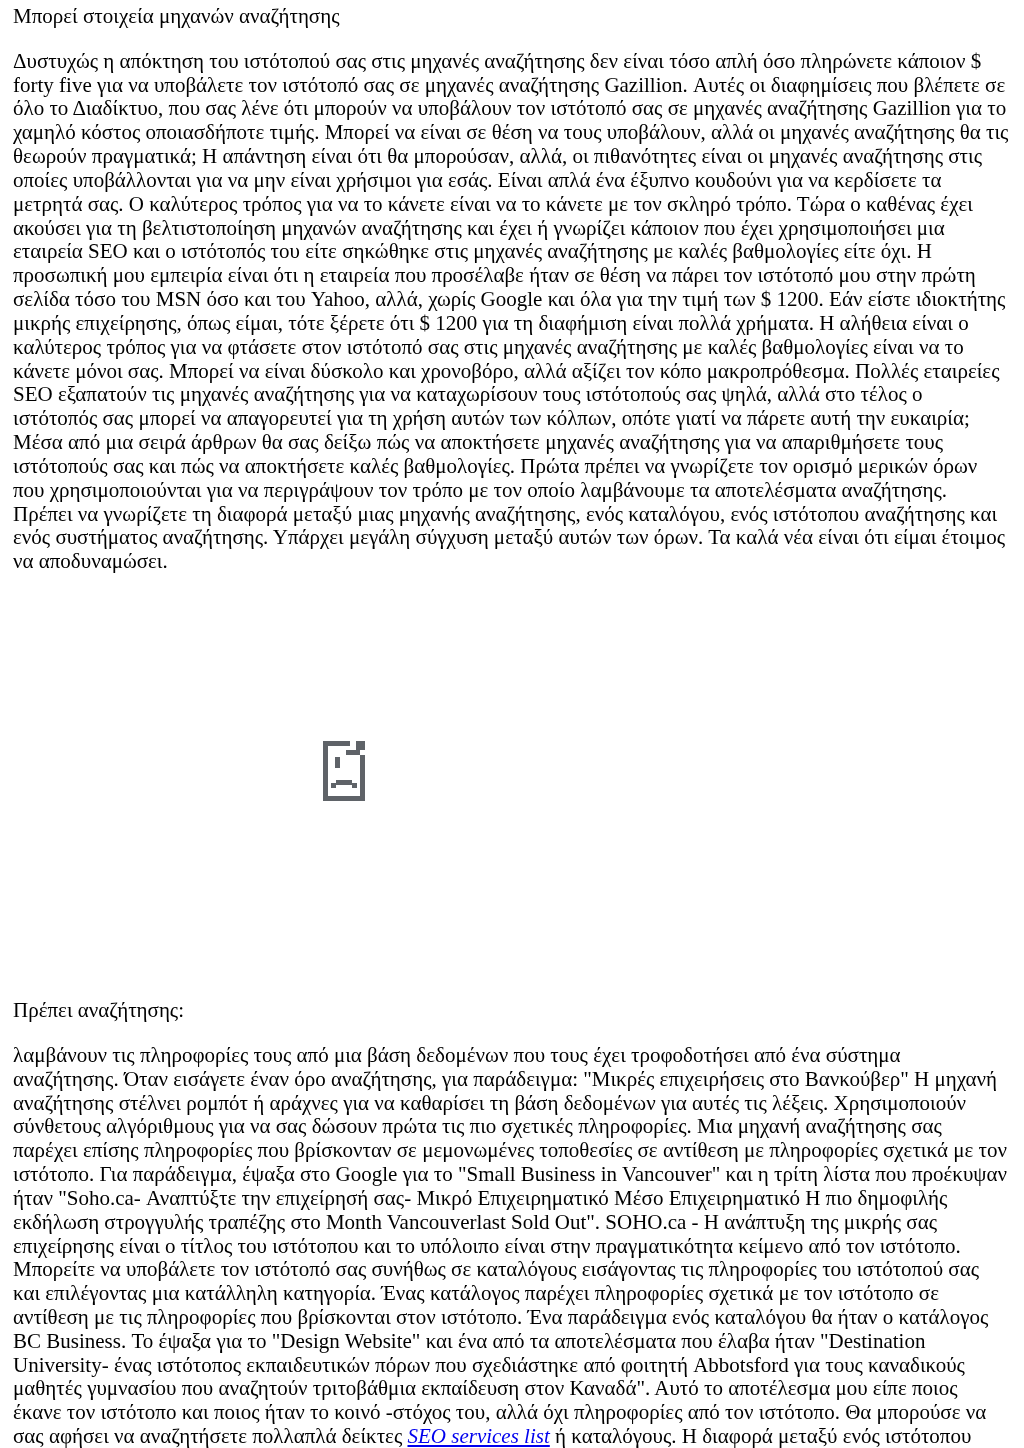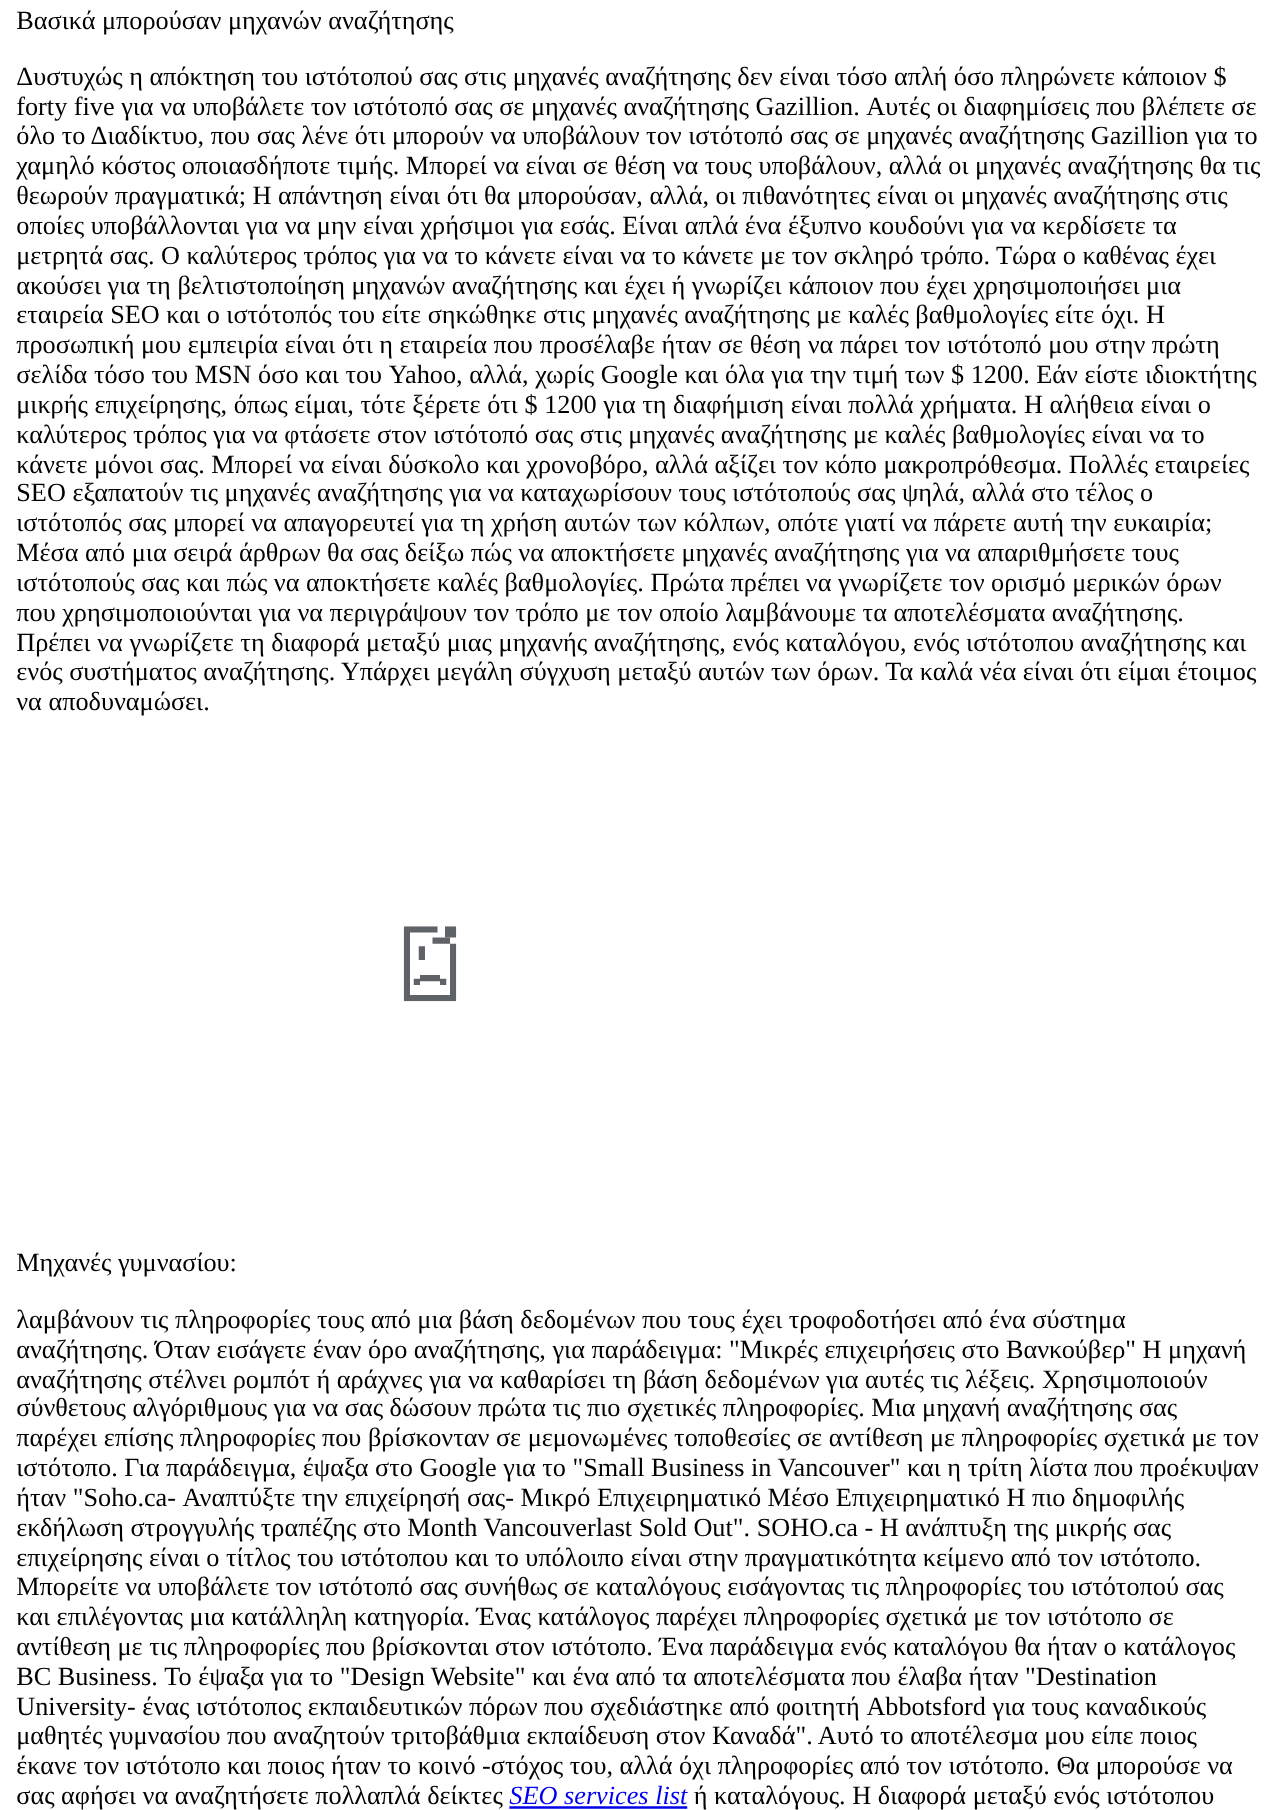--- a/index.html
+++ b/index.html
@@ -40,21 +40,21 @@
     font-weight: normal;
     font-style: italic;
     text-decoration: underline;
   }
 </style>
 </head>
 <body>
 
 <div class="page">
 
-  <p class="para">Βασικά μπορούσαν μηχανών αναζήτησης</p>
+  <p class="para">Μπορεί στοιχεία μηχανών αναζήτησης</p>
 
   <p class="para">Δυστυχώς η απόκτηση του ιστότοπού σας στις μηχανές αναζήτησης δεν είναι τόσο απλή όσο πληρώνετε κάποιον $ forty five για να υποβάλετε τον ιστότοπό σας σε μηχανές αναζήτησης Gazillion. Αυτές οι διαφημίσεις που βλέπετε σε όλο το Διαδίκτυο, που σας λένε ότι μπορούν να υποβάλουν τον ιστότοπό σας σε μηχανές αναζήτησης Gazillion για το χαμηλό κόστος οποιασδήποτε τιμής. Μπορεί να είναι σε θέση να τους υποβάλουν, αλλά οι μηχανές αναζήτησης θα τις θεωρούν πραγματικά; Η απάντηση είναι ότι θα μπορούσαν, αλλά, οι πιθανότητες είναι οι μηχανές αναζήτησης στις οποίες υποβάλλονται για να μην είναι χρήσιμοι για εσάς. Είναι απλά ένα έξυπνο κουδούνι για να κερδίσετε τα μετρητά σας. Ο καλύτερος τρόπος για να το κάνετε είναι να το κάνετε με τον σκληρό τρόπο. Τώρα ο καθένας έχει ακούσει για τη βελτιστοποίηση μηχανών αναζήτησης και έχει ή γνωρίζει κάποιον που έχει χρησιμοποιήσει μια εταιρεία SEO και ο ιστότοπός του είτε σηκώθηκε στις μηχανές αναζήτησης με καλές βαθμολογίες είτε όχι. Η προσωπική μου εμπειρία είναι ότι η εταιρεία που προσέλαβε ήταν σε θέση να πάρει τον ιστότοπό μου στην πρώτη σελίδα τόσο του MSN όσο και του Yahoo, αλλά, χωρίς Google και όλα για την τιμή των $ 1200. Εάν είστε ιδιοκτήτης μικρής επιχείρησης, όπως είμαι, τότε ξέρετε ότι $ 1200 για τη διαφήμιση είναι πολλά χρήματα. Η αλήθεια είναι ο καλύτερος τρόπος για να φτάσετε στον ιστότοπό σας στις μηχανές αναζήτησης με καλές βαθμολογίες είναι να το κάνετε μόνοι σας. Μπορεί να είναι δύσκολο και χρονοβόρο, αλλά αξίζει τον κόπο μακροπρόθεσμα. Πολλές εταιρείες SEO εξαπατούν τις μηχανές αναζήτησης για να καταχωρίσουν τους ιστότοπούς σας ψηλά, αλλά στο τέλος ο ιστότοπός σας μπορεί να απαγορευτεί για τη χρήση αυτών των κόλπων, οπότε γιατί να πάρετε αυτή την ευκαιρία; Μέσα από μια σειρά άρθρων θα σας δείξω πώς να αποκτήσετε μηχανές αναζήτησης για να απαριθμήσετε τους ιστότοπούς σας και πώς να αποκτήσετε καλές βαθμολογίες. Πρώτα πρέπει να γνωρίζετε τον ορισμό μερικών όρων που χρησιμοποιούνται για να περιγράψουν τον τρόπο με τον οποίο λαμβάνουμε τα αποτελέσματα αναζήτησης. Πρέπει να γνωρίζετε τη διαφορά μεταξύ μιας μηχανής αναζήτησης, ενός καταλόγου, ενός ιστότοπου αναζήτησης και ενός συστήματος αναζήτησης. Υπάρχει μεγάλη σύγχυση μεταξύ αυτών των όρων. Τα καλά νέα είναι ότι είμαι έτοιμος να αποδυναμώσει.</p>
 
   <div class="image-area">
     <svg width="42" height="60" viewBox="0 0 42 60" aria-hidden="true">
       <g fill="#5f6368">
 
         <path d="M0,0 H27 V5 H5 V55 H37 V14 H42 V60 H0 Z"></path>
 
         <rect x="23" y="9" width="14" height="5"></rect>
@@ -63,19 +63,19 @@
 
         <rect x="12" y="16" width="5" height="11"></rect>
 
         <rect x="13" y="39" width="16" height="5"></rect>
         <rect x="8" y="42" width="5" height="5"></rect>
         <rect x="29" y="42" width="5" height="5"></rect>
       </g>
     </svg>
   </div>
 
-  <p class="para section-heading">Μηχανές γυμνασίου:</p>
+  <p class="para section-heading">Πρέπει αναζήτησης:</p>
 
   <p class="para body-para">
     <span>λαμβάνουν τις πληροφορίες τους από μια βάση δεδομένων που τους έχει τροφοδοτήσει από ένα σύστημα αναζήτησης. Όταν εισάγετε έναν όρο αναζήτησης, για παράδειγμα: "Μικρές επιχειρήσεις στο Βανκούβερ" Η μηχανή αναζήτησης στέλνει ρομπότ ή αράχνες για να καθαρίσει τη βάση δεδομένων για αυτές τις λέξεις. Χρησιμοποιούν σύνθετους αλγόριθμους για να σας δώσουν πρώτα τις πιο σχετικές πληροφορίες. Μια μηχανή αναζήτησης σας παρέχει επίσης πληροφορίες που βρίσκονταν σε μεμονωμένες τοποθεσίες σε αντίθεση με πληροφορίες σχετικά με τον ιστότοπο. Για παράδειγμα, έψαξα στο Google για το "Small Business in Vancouver" και η τρίτη λίστα που προέκυψαν ήταν "Soho.ca- Αναπτύξτε την επιχείρησή σας- Μικρό Επιχειρηματικό Μέσο Επιχειρηματικό Η πιο δημοφιλής εκδήλωση στρογγυλής τραπέζης στο Month Vancouverlast Sold Out". SOHO.ca - Η ανάπτυξη της μικρής σας επιχείρησης είναι ο τίτλος του ιστότοπου και το υπόλοιπο είναι στην πραγματικότητα κείμενο από τον ιστότοπο. Μπορείτε να υποβάλετε τον ιστότοπό σας συνήθως σε καταλόγους εισάγοντας τις πληροφορίες του ιστότοπού σας και επιλέγοντας μια κατάλληλη κατηγορία. Ένας κατάλογος παρέχει πληροφορίες σχετικά με τον ιστότοπο σε αντίθεση με τις πληροφορίες που βρίσκονται στον ιστότοπο. Ένα παράδειγμα ενός καταλόγου θα ήταν ο κατάλογος BC Business. Το έψαξα για το "Design Website" και ένα από τα αποτελέσματα που έλαβα ήταν "Destination University- ένας ιστότοπος εκπαιδευτικών πόρων που σχεδιάστηκε από φοιτητή Abbotsford για τους καναδικούς μαθητές γυμνασίου που αναζητούν τριτοβάθμια εκπαίδευση στον Καναδά". Αυτό το αποτέλεσμα μου είπε ποιος έκανε τον ιστότοπο και ποιος ήταν το κοινό -στόχος του, αλλά όχι πληροφορίες από τον ιστότοπο. Θα μπορούσε να σας αφήσει να αναζητήσετε πολλαπλά δείκτες </span><a href="#" class="seo-link">SEO services list</a><span> ή καταλόγους. Η διαφορά μεταξύ ενός ιστότοπου αναζήτησης και μιας μηχανής αναζήτησης είναι ότι ο ιστότοπος</span>
   </p>
 
 </div>
 
 </body></html>

